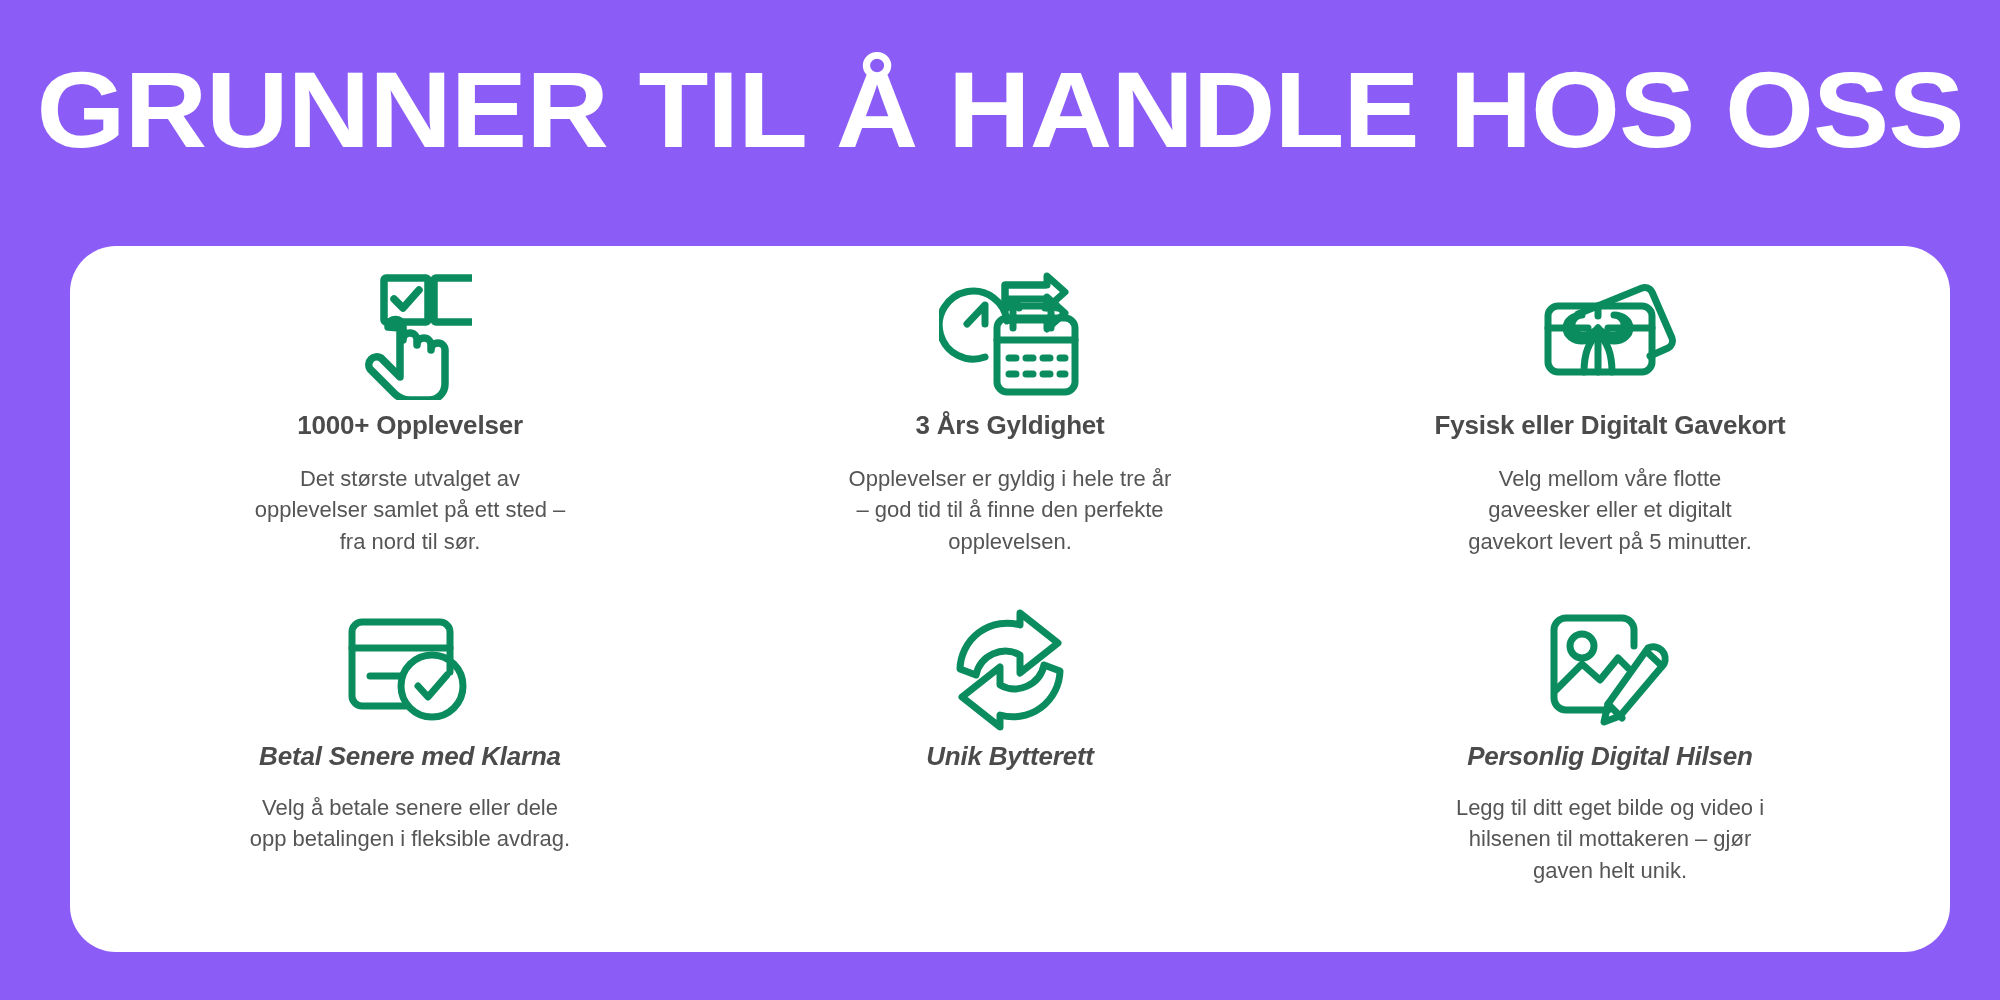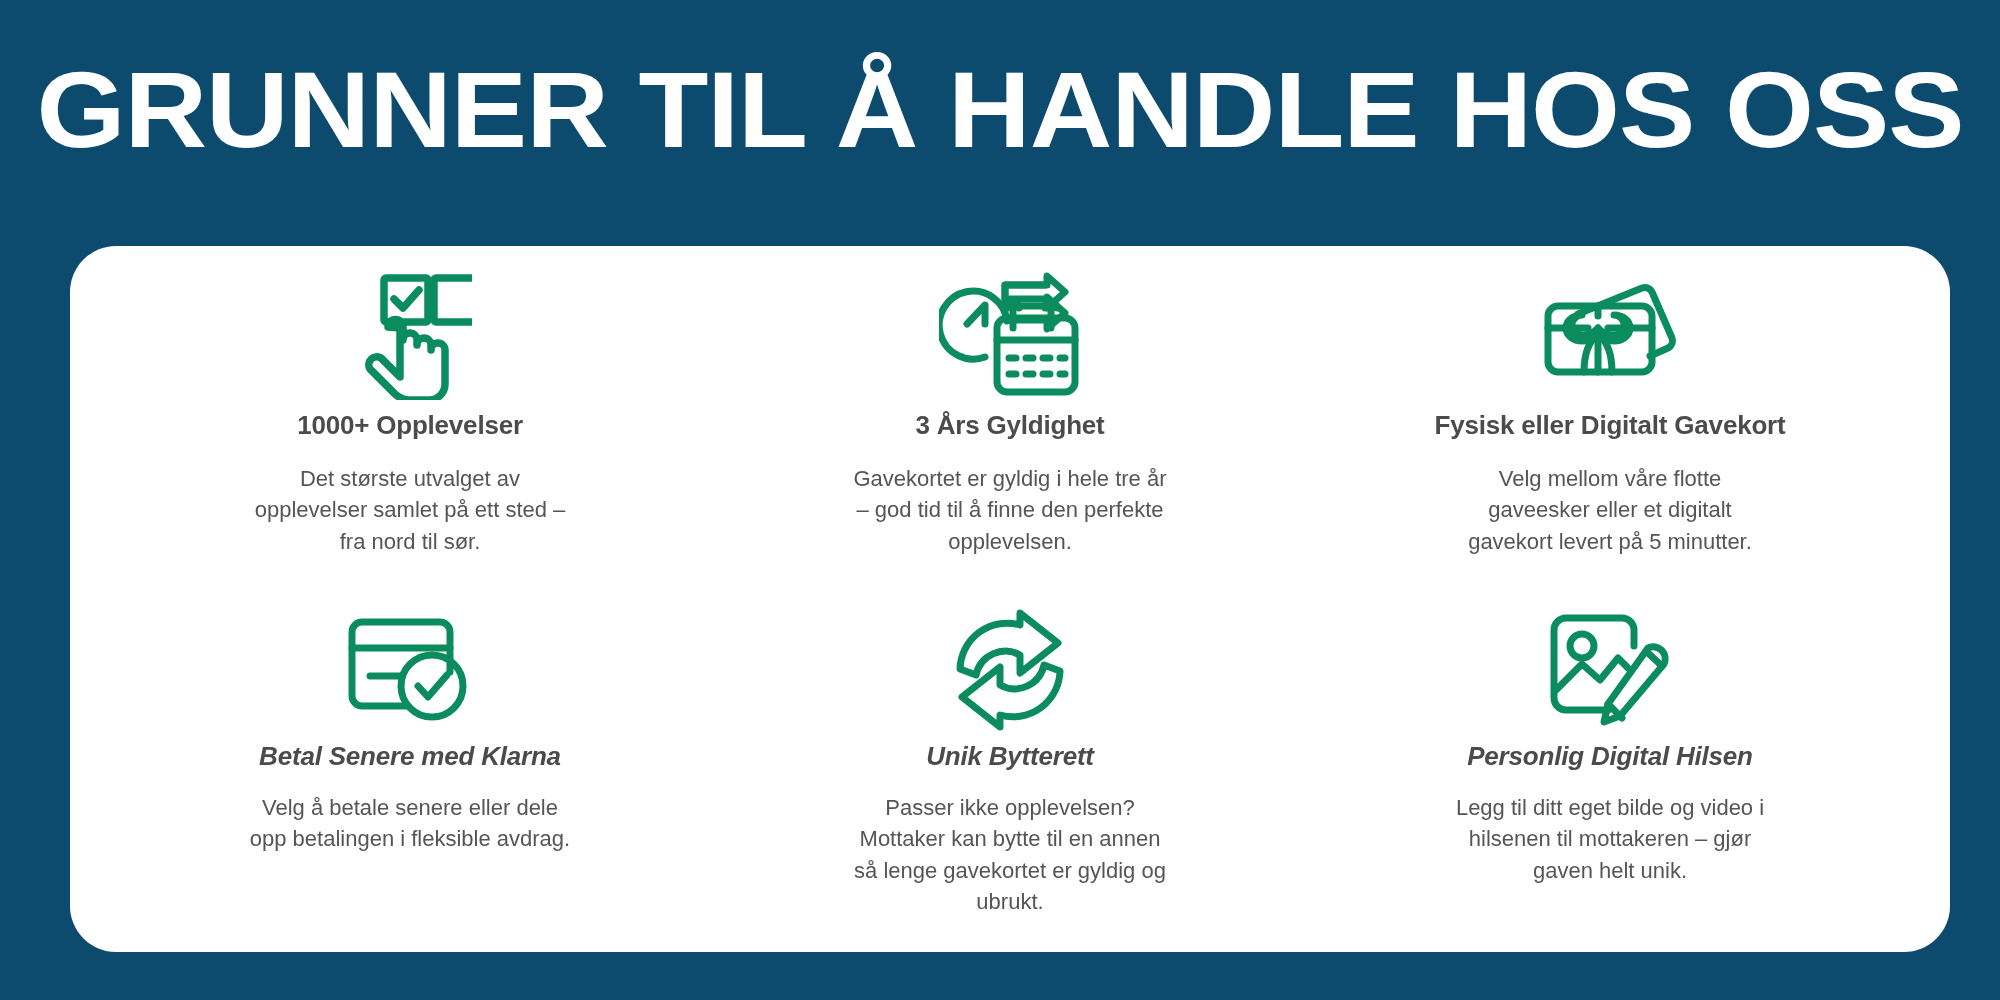--- a/index.html
+++ b/index.html
@@ -9,21 +9,21 @@
     overflow:hidden;
   }
   body {
     background:#00c278;
     font-family:"Liberation Sans", sans-serif;
     -webkit-font-smoothing:antialiased;
   }
   .page {
     position:relative;
     width:2000px; height:1000px;
-    background:#0c4a6e;
+    background:#8b5cf6;
   }
 
   
   .headline {
     position:absolute;
     left:0; top:56px;
     width:2000px;
     text-align:center;
     color:#ffffff;
     font-family:"Liberation Sans Narrow","Liberation Sans", sans-serif;
@@ -128,21 +128,21 @@
             <line x1="112" y1="36" x2="112" y2="56"></line>
             <path d="M68 36 a6 6 0 0 1 12 0"></path>
             <path d="M106 36 a6 6 0 0 1 12 0"></path>
             <g stroke-dasharray="7 10">
               <line x1="70" y1="86" x2="126" y2="86"></line>
               <line x1="70" y1="102" x2="126" y2="102"></line>
             </g>
           </svg>
         </div>
         <div class="feature-title">3 Års Gyldighet</div>
-        <div class="feature-desc">Gavekortet er gyldig i hele tre år – god tid til å finne den perfekte opplevelsen.</div>
+        <div class="feature-desc">Opplevelser er gyldig i hele tre år – god tid til å finne den perfekte opplevelsen.</div>
       </div>
 
       <div class="feature">
         <div class="icon-wrap">
           <svg width="136" height="108" viewBox="0 0 136 108" fill="none" stroke="#0a8c5f" stroke-width="7" stroke-linecap="round" stroke-linejoin="round">
             <path d="M36 32 L100 6 a8 8 0 0 1 10 4 L130 56 a8 8 0 0 1 -4 10 L108 74"></path>
             <rect x="6" y="24" width="104" height="66" rx="10"></rect>
             <line x1="6" y1="46" x2="46" y2="46"></line>
             <line x1="66" y1="46" x2="110" y2="46"></line>
             <line x1="56" y1="24" x2="56" y2="34"></line>
@@ -172,21 +172,20 @@
       </div>
 
       <div class="feature row2">
         <div class="icon-wrap">
           <svg width="120" height="122" viewBox="0 0 120 122" fill="none" stroke="#0a8c5f" stroke-width="7" stroke-linecap="round" stroke-linejoin="round">
             <path d="M10 60 A47 47 0 0 1 70 16 V4 l38 30 -38 30 V46 A30 30 0 0 0 26 66 z"></path>
             <path d="M110 62 A47 47 0 0 1 50 106 v12 L12 88 l38 -30 v18 a30 30 0 0 0 44 -20 z"></path>
           </svg>
         </div>
         <div class="feature-title">Unik Bytterett</div>
-        <div class="feature-desc">Passer ikke opplevelsen? Mottaker kan bytte til en annen så lenge gavekortet er gyldig og ubrukt.</div>
       </div>
 
       <div class="feature row2">
         <div class="icon-wrap">
           <svg width="124" height="116" viewBox="0 0 124 116" fill="none" stroke="#0a8c5f" stroke-width="7" stroke-linecap="round" stroke-linejoin="round">
             <path d="M86 34 V18 a12 12 0 0 0 -12 -12 H18 A12 12 0 0 0 6 18 v68 a12 12 0 0 0 12 12 h42"></path>
             <circle cx="34" cy="34" r="12"></circle>
             <polyline points="8,78 34,52 52,68 70,46 80,56"></polyline>
             <path d="M100 36 a12 12 0 0 1 16 16 L72 104 l-16 6 4 -18 z"></path>
             <line x1="99" y1="40" x2="114" y2="54"></line>

